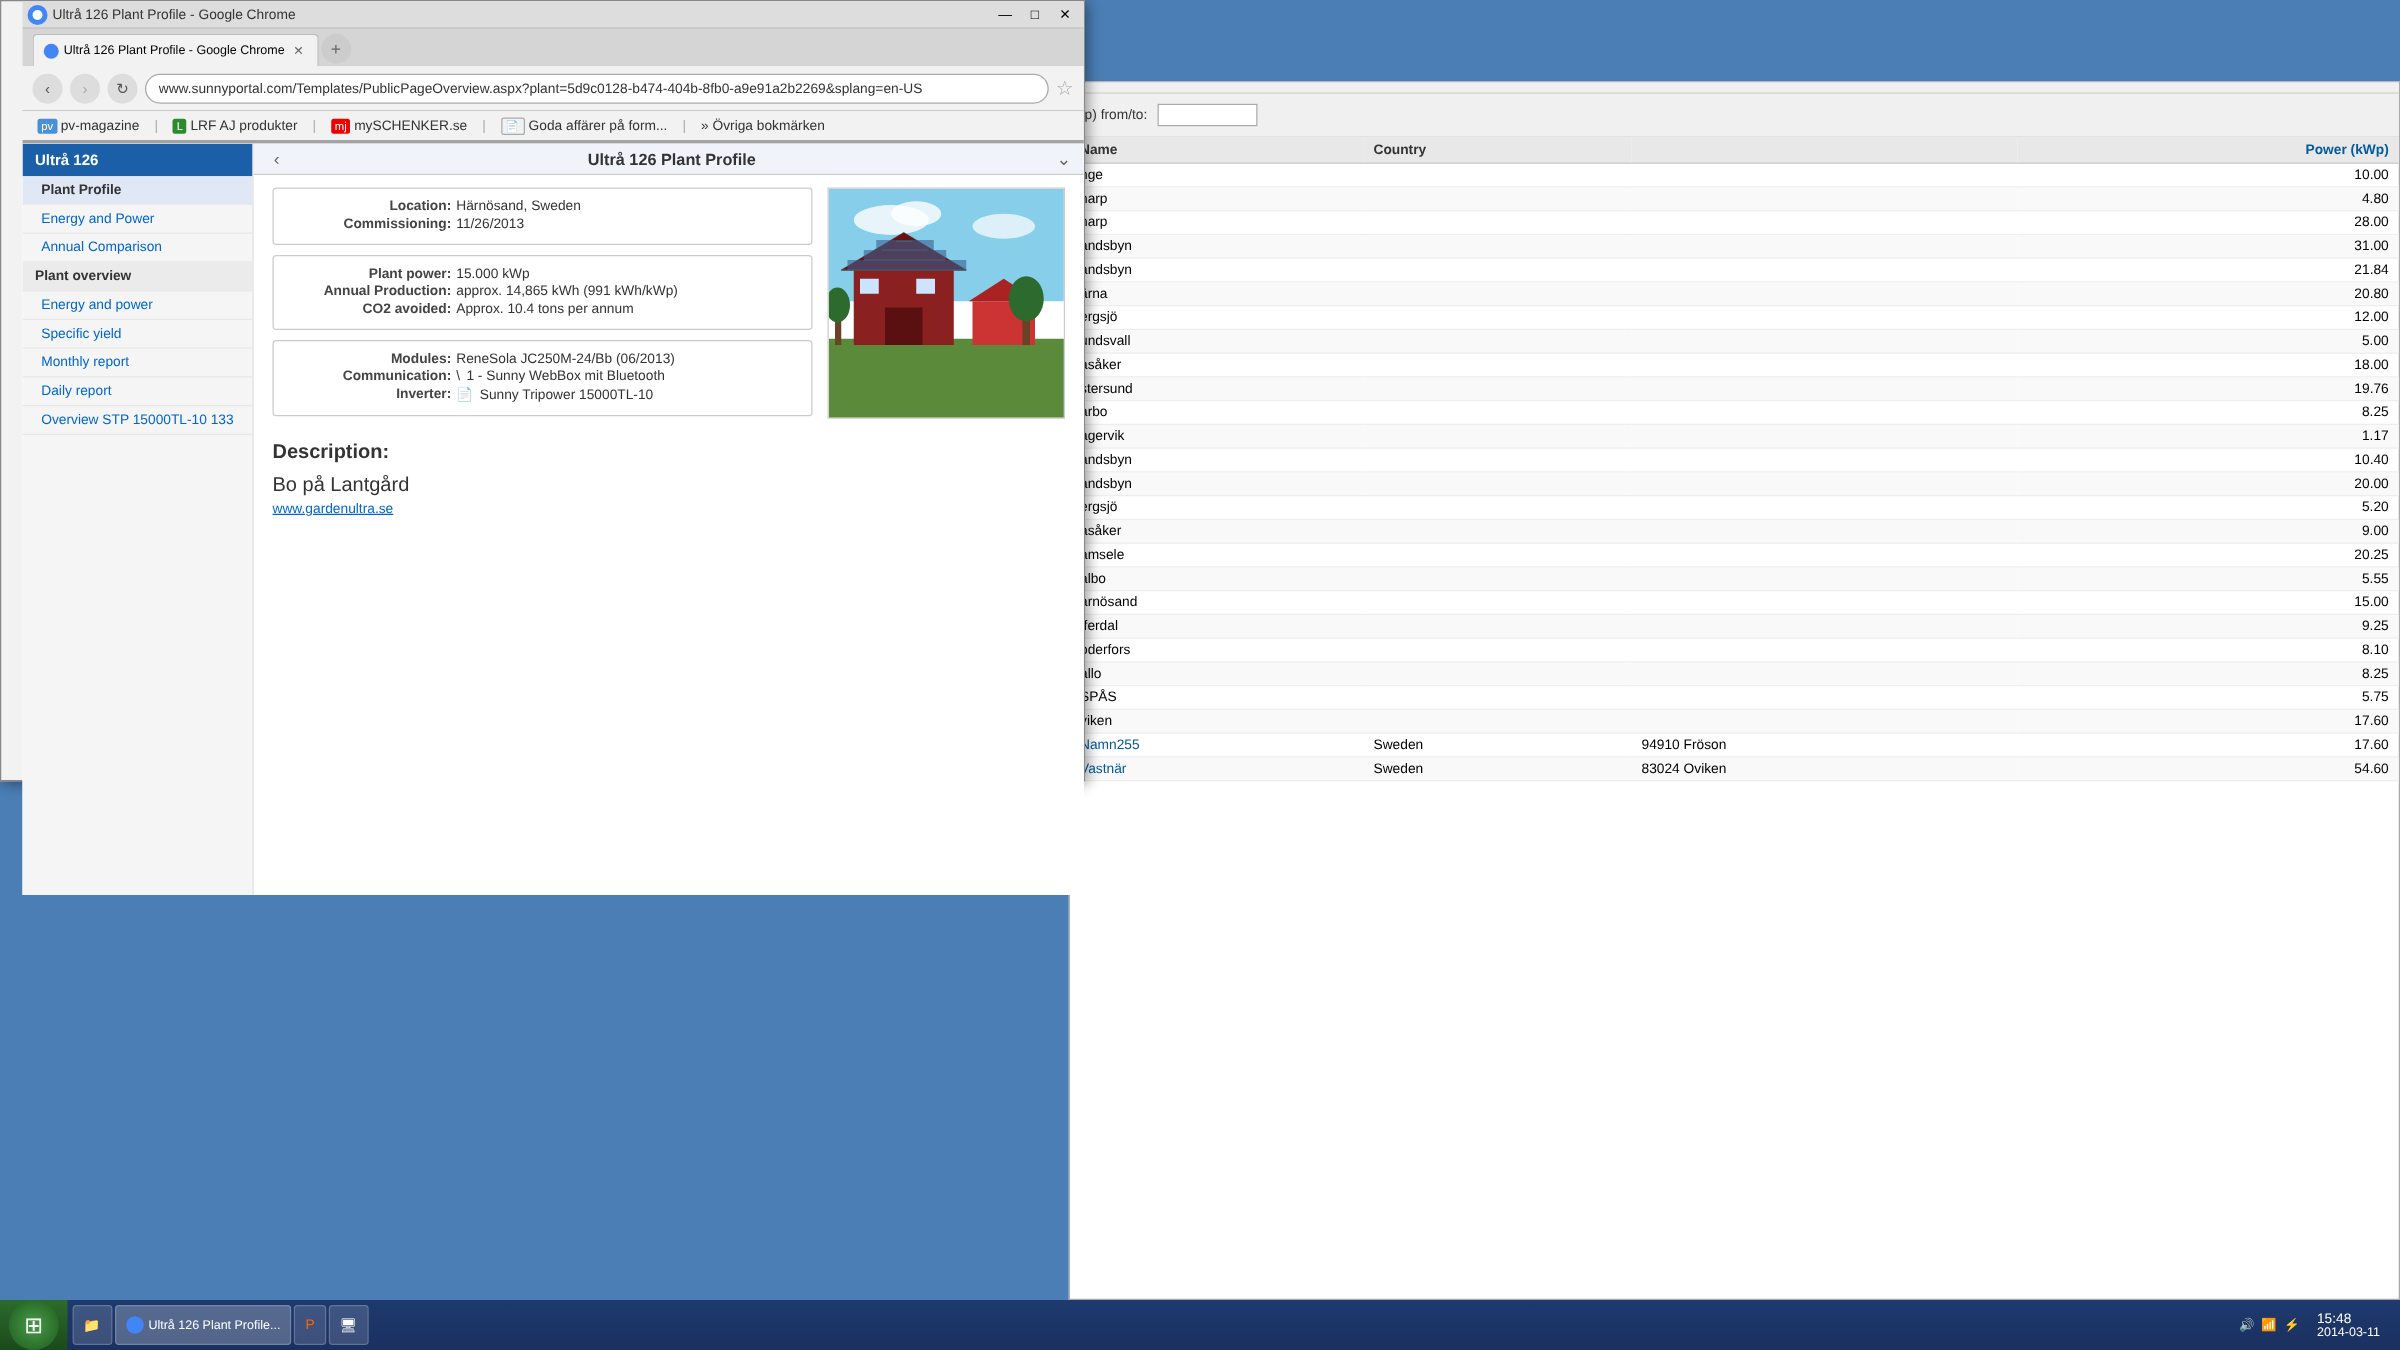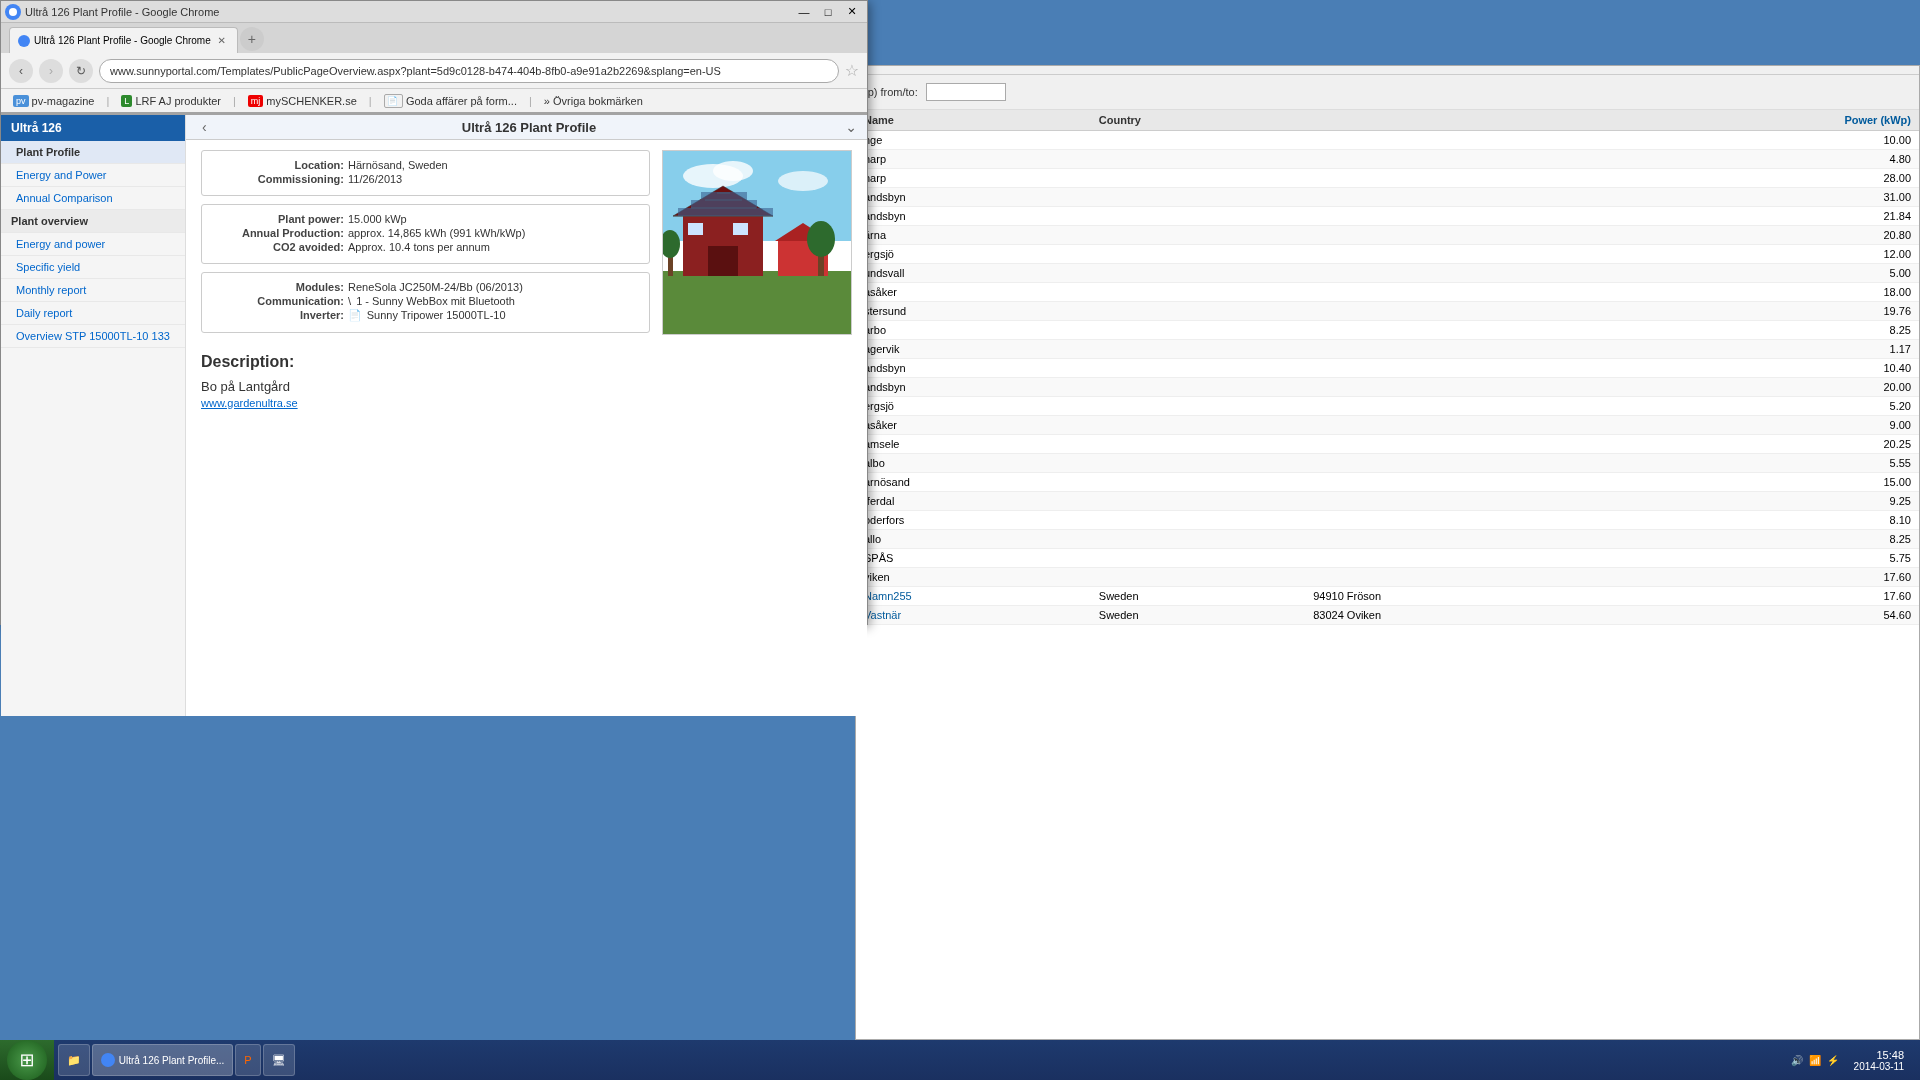--- a/index.html
+++ b/index.html
@@ -5,21 +5,21 @@
     * { margin: 0; padding: 0; box-sizing: border-box; }
     body { font-family: Arial, sans-serif; font-size: 12px; background: #c0c0c0; overflow: hidden; width: 1920px; height: 1080px; }
 
     
     .taskbar { position: fixed; bottom: 0; left: 0; right: 0; height: 40px; background: linear-gradient(to bottom, #1e3a6e, #1a3060); display: flex; align-items: center; z-index: 9999; }
     .taskbar-start { width: 54px; height: 40px; background: linear-gradient(to bottom, #2d6b2d, #1a4a1a); display: flex; align-items: center; justify-content: center; cursor: pointer; }
     .taskbar-start-btn { width: 40px; height: 40px; background: radial-gradient(circle, #4a9a4a, #1a5a1a); border-radius: 50%; display: flex; align-items: center; justify-content: center; color: white; font-size: 18px; }
     .taskbar-items { display: flex; align-items: center; flex: 1; padding: 0 4px; gap: 2px; }
     .taskbar-item { height: 32px; padding: 0 8px; background: rgba(255,255,255,0.15); border: 1px solid rgba(255,255,255,0.2); border-radius: 3px; display: flex; align-items: center; gap: 4px; color: white; font-size: 11px; cursor: pointer; }
     .taskbar-tray { display: flex; align-items: center; padding: 0 8px; gap: 4px; color: white; font-size: 10px; }
-    .taskbar-clock { text-align: right; color: white; font-size: 11px; padding: 0 8px; }
+    .taskbar-clock { text-align: left; color: white; font-size: 11px; padding: 0 8px; }
 
     
     .desktop { width: 1920px; height: 1040px; background: #4a7eb5; position: relative; overflow: hidden; }
 
     
     .right-panel { position: absolute; right: 0; top: 0; width: 1065px; height: 1040px; background: white; border: 1px solid #aaa; }
     .right-panel-header { background: #f0f0f0; border-bottom: 1px solid #ccc; padding: 4px 8px; display: flex; align-items: center; gap: 8px; font-size: 11px; }
 
     
     .data-table { width: 100%; border-collapse: collapse; font-size: 11px; }
@@ -28,21 +28,21 @@
     .data-table td { padding: 3px 8px; border-bottom: 1px solid #eee; }
     .data-table td.right { text-align: right; }
     .data-table tr:nth-child(even) { background: #f9f9f9; }
     .data-table td a { color: #005a9c; text-decoration: none; }
 
     
     .filter-area { padding: 8px; background: #f0f0f0; border-bottom: 1px solid #ddd; display: flex; align-items: center; gap: 8px; }
     .filter-input { border: 1px solid #aaa; padding: 2px 4px; font-size: 11px; width: 80px; }
 
     
-    .chrome-window { position: absolute; left: 0; top: 0; width: 868px; height: 625px; background: #f2f2f2; border: 1px solid #888; box-shadow: 2px 2px 10px rgba(0,0,0,0.4); }
+    .chrome-window { position: absolute; left: 0; top: 0; width: 868px; height: 625px; background: #f2f2f2; border: 1px solid #888; box-shadow: 2px 2px 10px rgba(0,0,0,0.4); padding-left: 17px; }
 
     
     .chrome-titlebar { height: 22px; background: #ddd; display: flex; align-items: center; justify-content: space-between; padding: 0 4px; border-bottom: 1px solid #bbb; }
     .chrome-titlebar-left { display: flex; align-items: center; gap: 4px; font-size: 11px; color: #333; }
     .chrome-titlebar-right { display: flex; gap: 2px; }
     .chrome-btn { width: 22px; height: 18px; display: flex; align-items: center; justify-content: center; font-size: 11px; cursor: pointer; border: none; background: transparent; }
 
     
     .chrome-tabbar { height: 30px; background: #d5d5d5; display: flex; align-items: flex-end; padding-left: 8px; gap: 2px; }
     .chrome-tab { height: 26px; min-width: 200px; max-width: 250px; background: #f2f2f2; border: 1px solid #bbb; border-bottom: none; border-radius: 4px 4px 0 0; display: flex; align-items: center; padding: 0 8px; gap: 4px; font-size: 11px; cursor: pointer; }
@@ -88,21 +88,21 @@
     .info-label { font-weight: bold; color: #444; text-align: right; min-width: 130px; }
     .info-value { color: #333; }
 
     
     .profile-top { display: flex; gap: 12px; margin-bottom: 12px; }
     .profile-left { flex: 1; }
 
     
     .description-section { margin-top: 10px; }
     .description-title { font-size: 16px; font-weight: bold; color: #333; margin-bottom: 6px; }
-    .description-text { font-size: 13px; color: #333; line-height: 1.5; }
+    .description-text { font-size: 16px; color: #333; line-height: 1.5; }
     .description-link { font-size: 11px; color: #0066cc; text-decoration: underline; cursor: pointer; }
 
     
     .page-footer { padding: 10px 15px; font-size: 11px; color: #666; border-top: 1px solid #eee; margin-top: 20px; }
     .page-footer a { color: #0066cc; text-decoration: none; margin: 0 5px; }
 
     
     .tray-icons { display: flex; align-items: center; gap: 2px; }
     .tray-icon { width: 16px; height: 16px; display: flex; align-items: center; justify-content: center; font-size: 10px; color: white; }
   </style>

